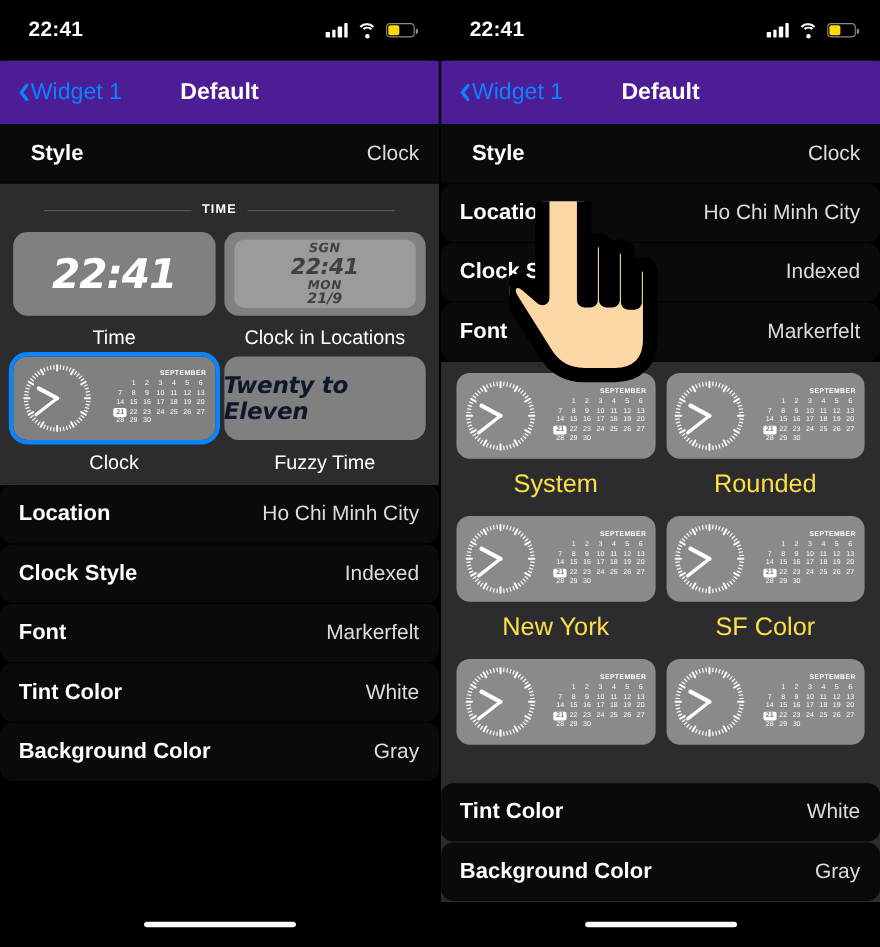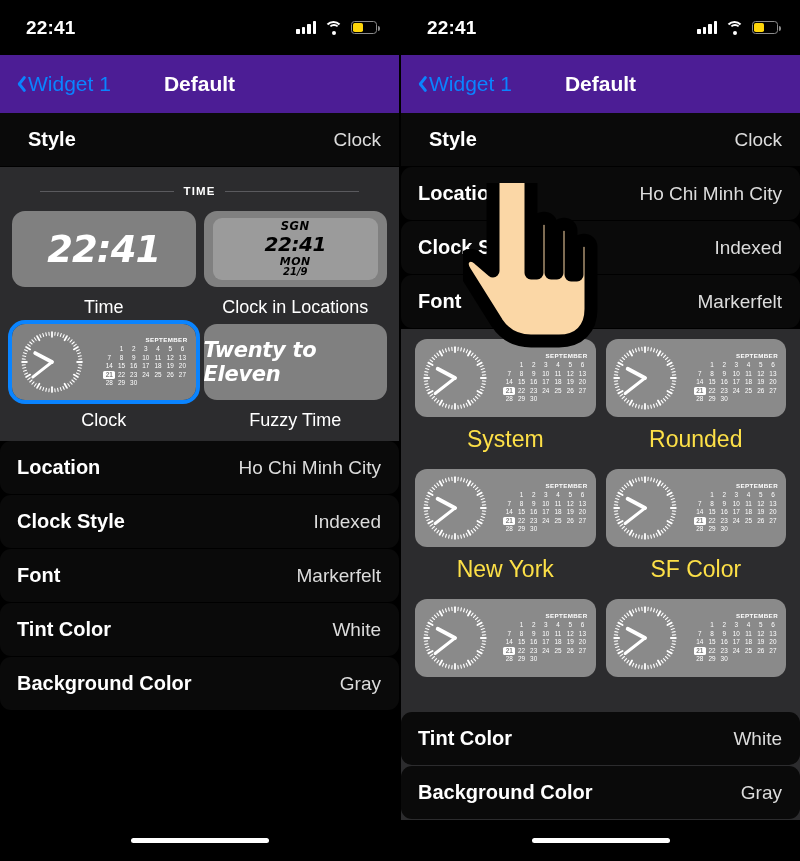--- a/index.html
+++ b/index.html
@@ -118,31 +118,31 @@
   .bigtime {
     position:absolute; inset:0; display:flex; align-items:center; justify-content:center;
     color:#fff; font-size:37px; font-weight:700; letter-spacing:-1px;
     font-family:"DejaVu Sans", sans-serif; font-style:italic;
   }
   
   .locinner {
     position:absolute; left:9px; right:9px; top:7px; bottom:7px;
     background:#9b9b9b; border-radius:9px;
     display:flex; flex-direction:column; align-items:center; justify-content:center;
-    color:#000000; line-height:1.05; font-family:"DejaVu Sans", sans-serif; font-style:italic;
+    color:#404040; line-height:1.05; font-family:"DejaVu Sans", sans-serif; font-style:italic;
   }
   .locinner .c { font-size:11.5px; font-weight:700; letter-spacing:.5px; }
   .locinner .tm { font-size:20px; font-weight:700; letter-spacing:-.4px; margin:1px 0; }
   .locinner .d { font-size:11px; font-weight:700; letter-spacing:.5px; }
-  .locinner .dt { font-size:10px; font-weight:700; }
+  .locinner .dt { font-size:13px; font-weight:700; }
 
   
   .fuzzy {
     position:absolute; inset:0; display:flex; align-items:center; justify-content:center;
-    color:#ffffff; font-size:21px; font-weight:700;
+    color:#0f172a; font-size:21px; font-weight:700;
     font-family:"DejaVu Sans", sans-serif; font-style:italic; letter-spacing:-.3px;
   }
 
   
   .cw { position:absolute; inset:0; display:flex; align-items:center; }
   .cw .dialbox { width:44%; height:100%; position:relative; }
   .dial { position:absolute; left:50%; top:50%; transform:translate(-50%,-50%); }
   .cw .calbox {
     flex:1; height:100%; display:flex; flex-direction:column;
     align-items:flex-end; justify-content:center; padding-right:7px;

